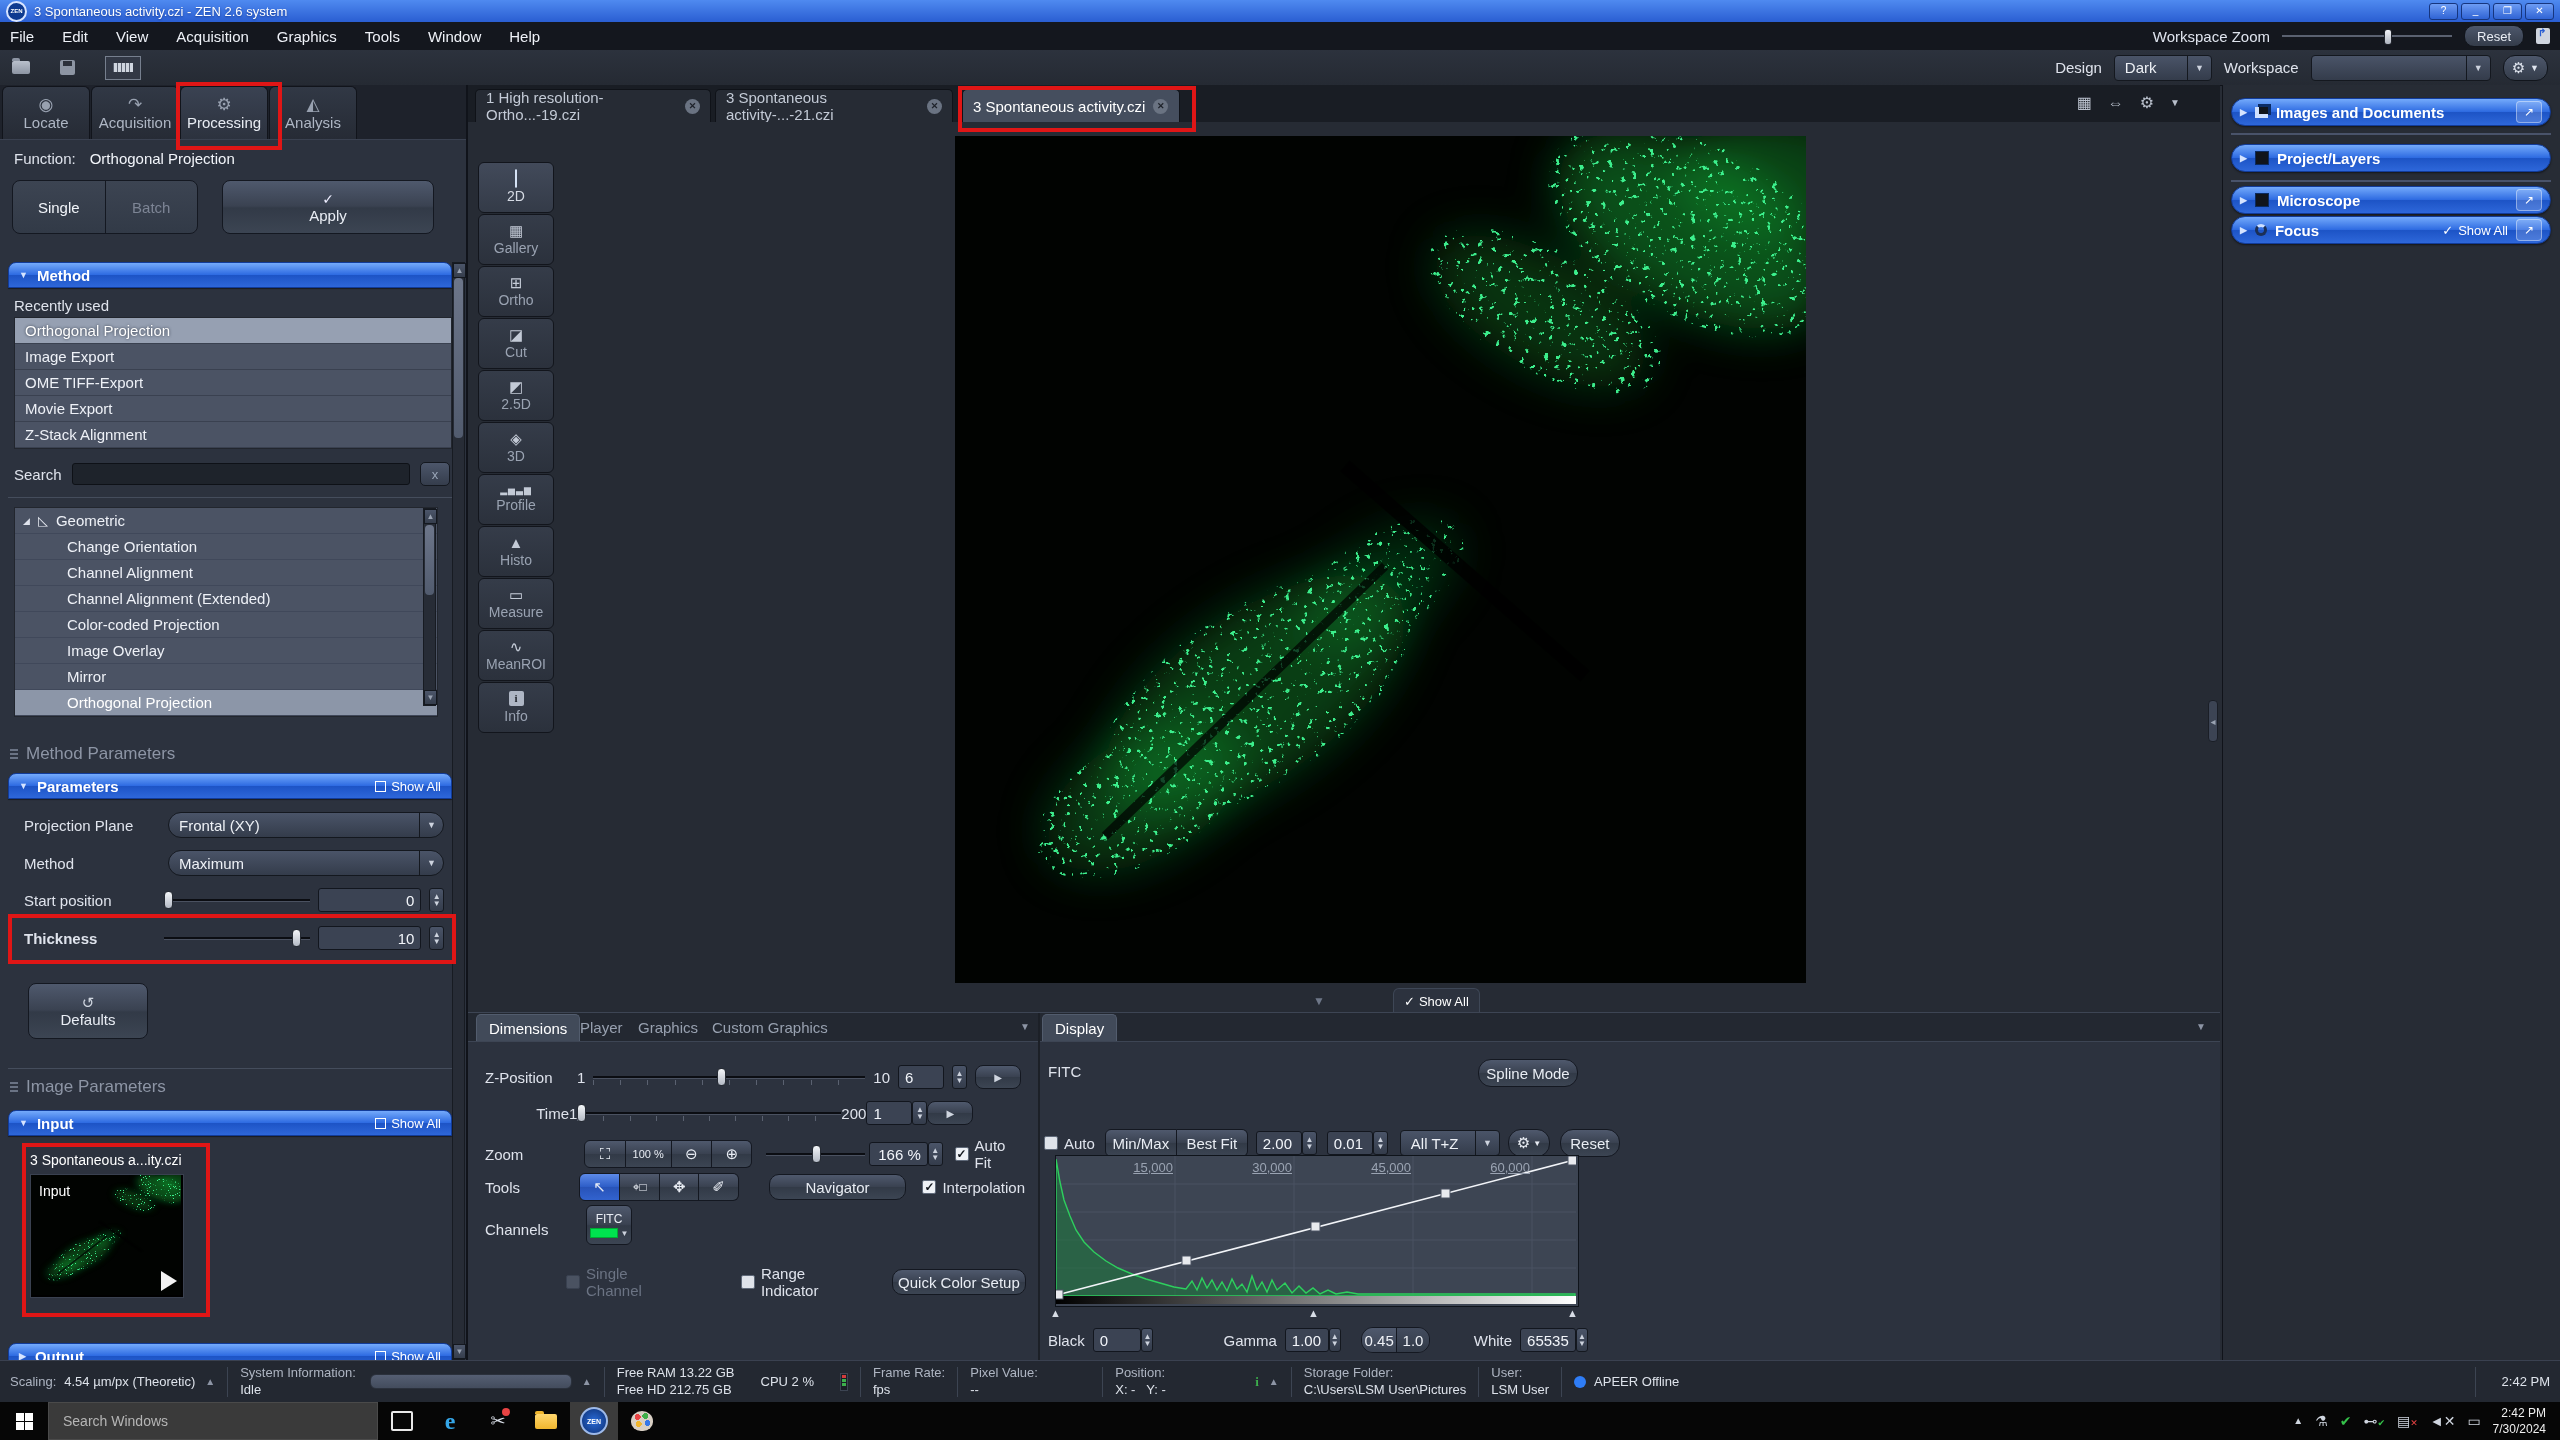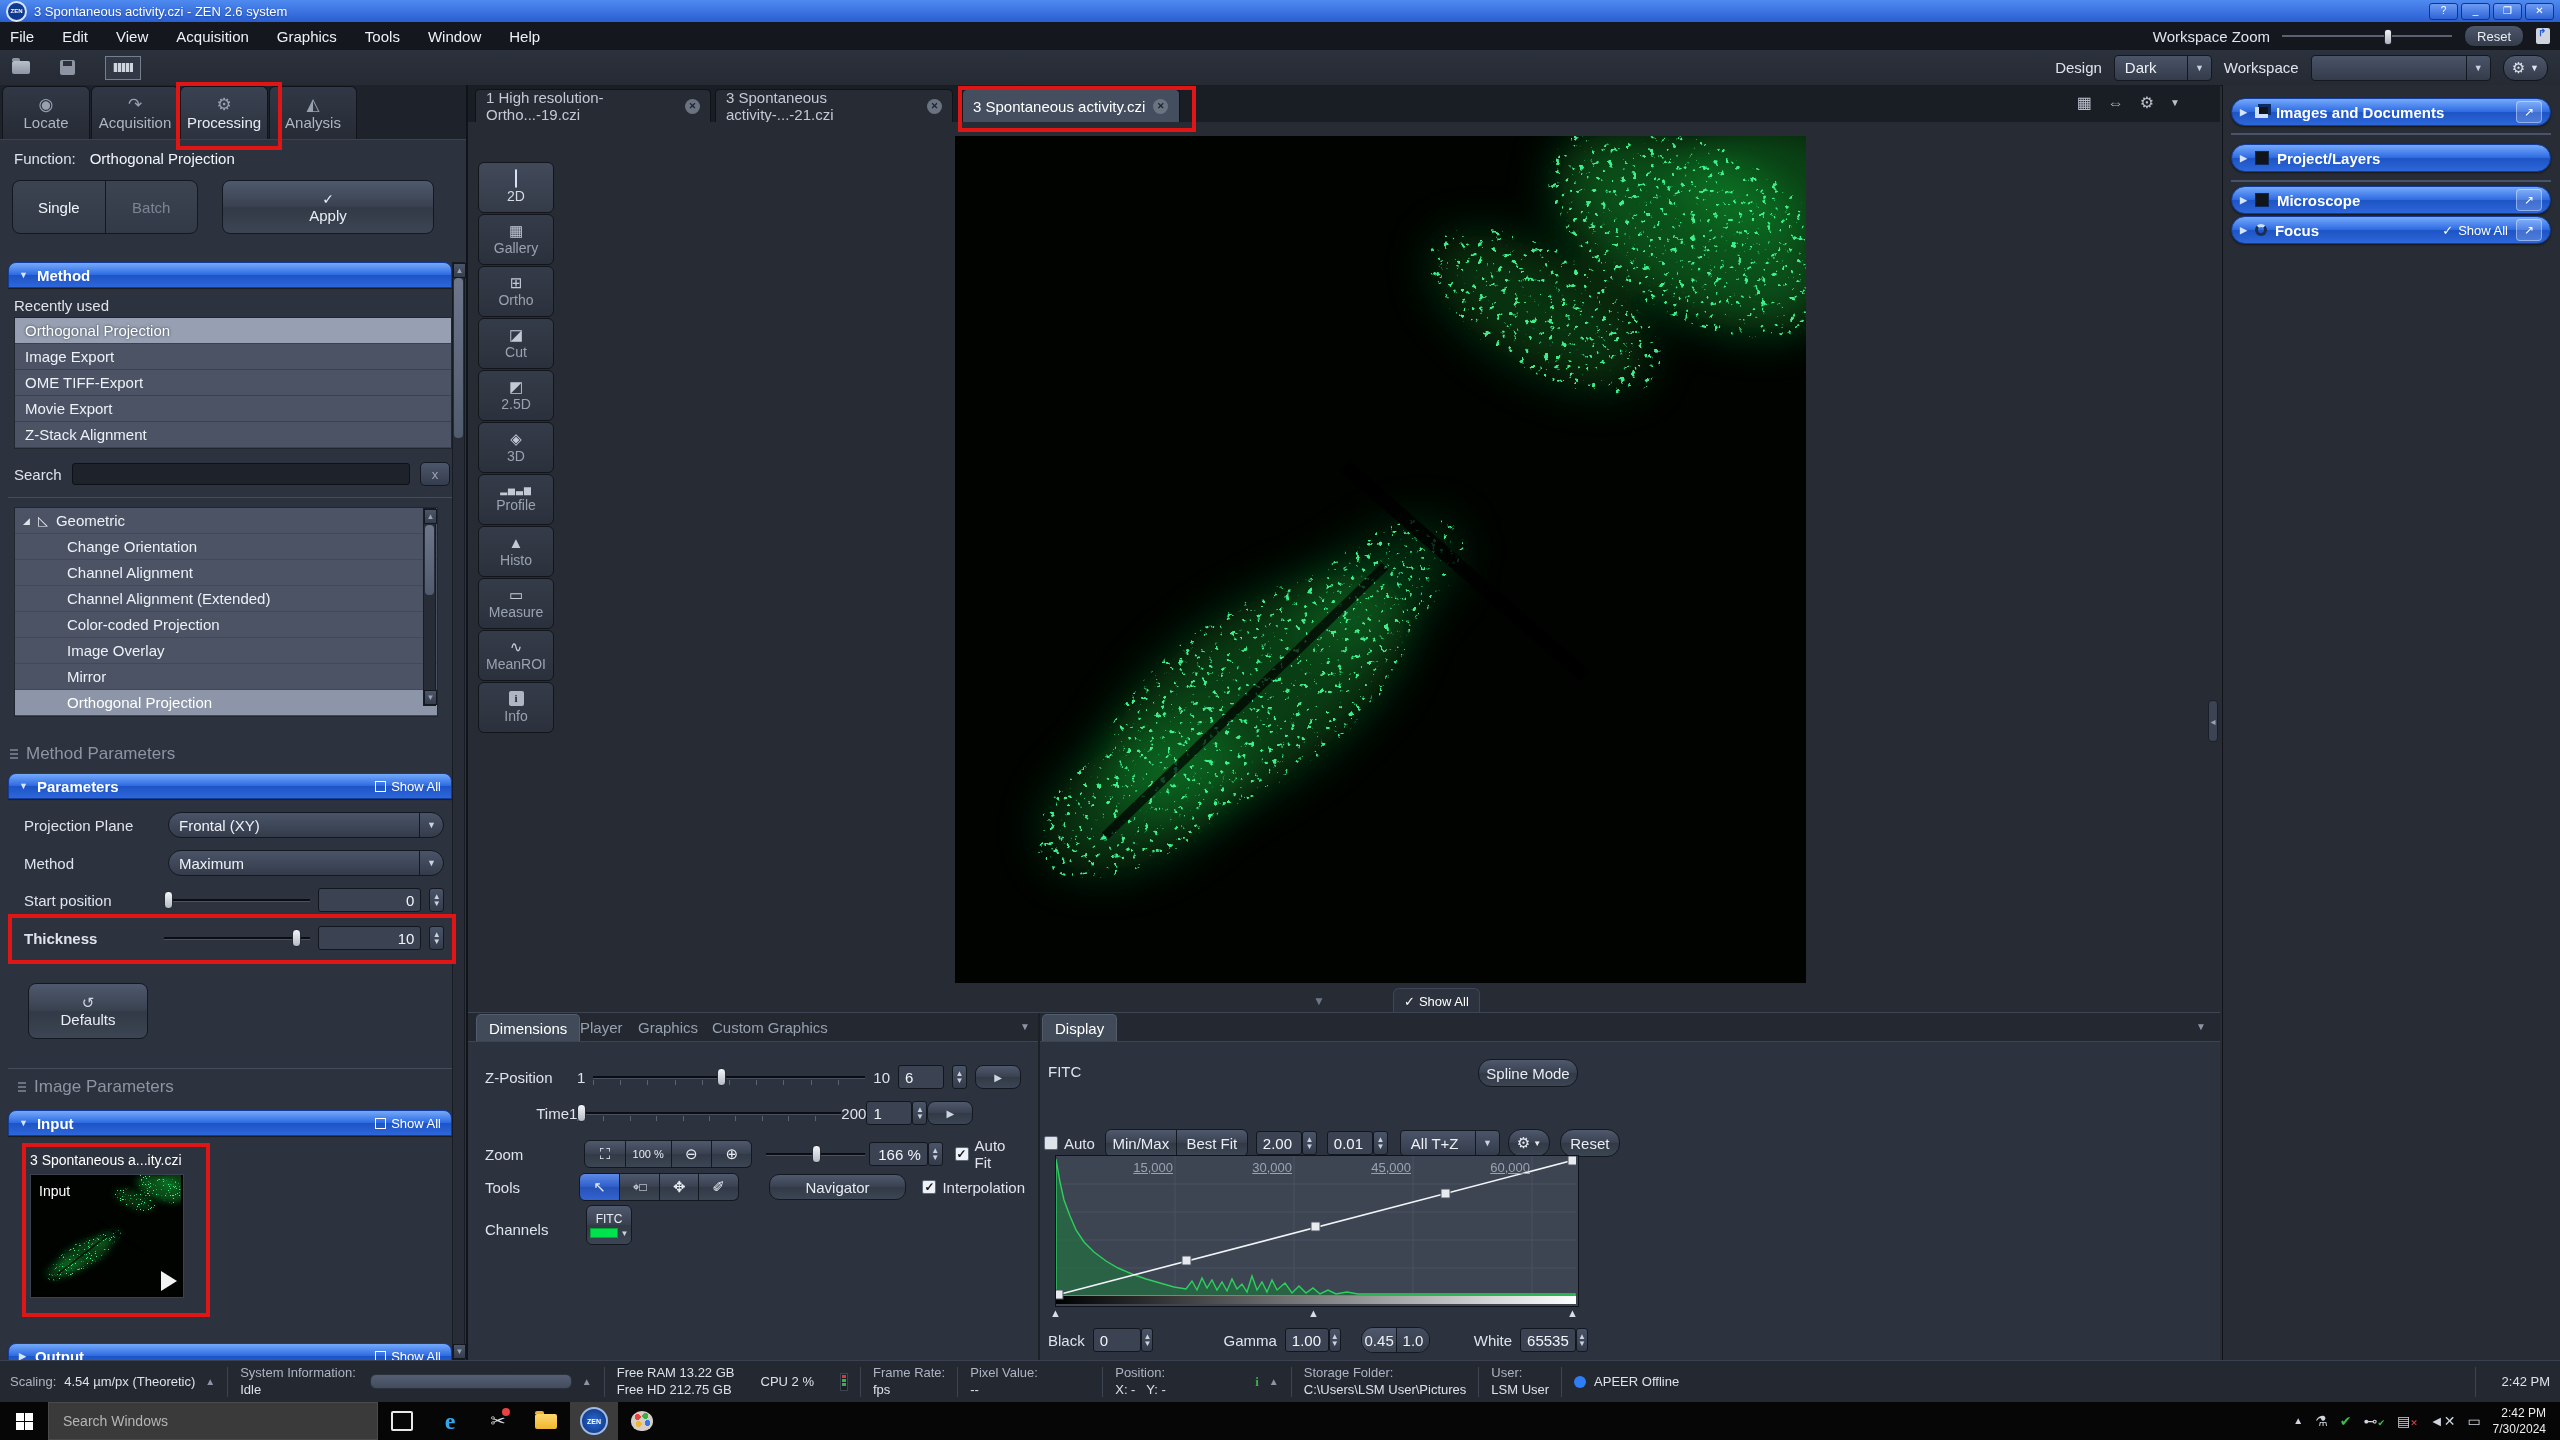--- a/index.html
+++ b/index.html
@@ -416,21 +416,21 @@
           <span>▼</span>
         </div>
     </div>
     <div class="redbox" style="left:8px;top:774px;width:440px;height:42px;"></div>
     <div class="abs btn defaultsbtn" style="left:28px;top:843px;width:118px;height:54px;border-radius:8px;">
       <span class="undoico">↺</span>
       <span>Defaults</span>
     </div>
     <div class="abs" style="left:8px;top:928px;width:444px;height:1px;background:#454d5c;"></div>
 
-    <div class="abs seclabel" style="left:18px;top:937px;">
+    <div class="abs seclabel" style="left:10px;top:937px;">
       <span class="griplines"></span>
       <span>Image Parameters</span>
     </div>
     <div class="abs bluehdr" style="left:8px;top:970px;width:444px;height:26px;border-radius:8px 8px 0 0;">
       <span class="tri">▼</span>
       <span>Input</span>
       <span class="showall">
           <span class="sqico"></span>
           <span>Show All</span>
         </span>
@@ -639,20 +639,27 @@
 
       <div class="abs" style="left:17px;top:208px;">Channels</div>
       <div class="abs btn fitcbtn" style="left:118px;top:192px;">
         <span style="font-size:12px;">FITC</span>
         <span class="row" style="gap:3px;">
             <span class="greensw"></span>
             <span style="font-size:8px;color:#cdd3de;">▼</span>
           </span>
       </div>
 
+      <div class="abs row" style="left:98px;top:252px;width:460px;">
+        <span class="chk dis"></span>
+        <span style="color:#6b7383;margin-left:6px;">Single Channel</span>
+        <span class="chk off" style="margin-left:56px;"></span>
+        <span style="margin-left:6px;">Range Indicator</span>
+        <div class="btn" style="width:136px;height:24px;margin-left:28px;border-radius:10px;">Quick Color Setup</div>
+      </div>
     </div>
 
     <div class="abs" style="left:572px;top:0;width:1180px;height:348px;">
       <div class="ptab active" style="left:2px;">Display</div>
       <span class="abs" style="right:14px;top:8px;color:#8d95a5;font-size:10px;">▼</span>
       <div class="abs" style="left:8px;top:50px;">FITC</div>
       <div class="abs btn" style="left:438px;top:46px;width:98px;height:26px;border-radius:13px;">Spline Mode</div>
 
       <div class="abs row" style="left:4px;top:116px;gap:0;">
         <span class="chk off"></span>

